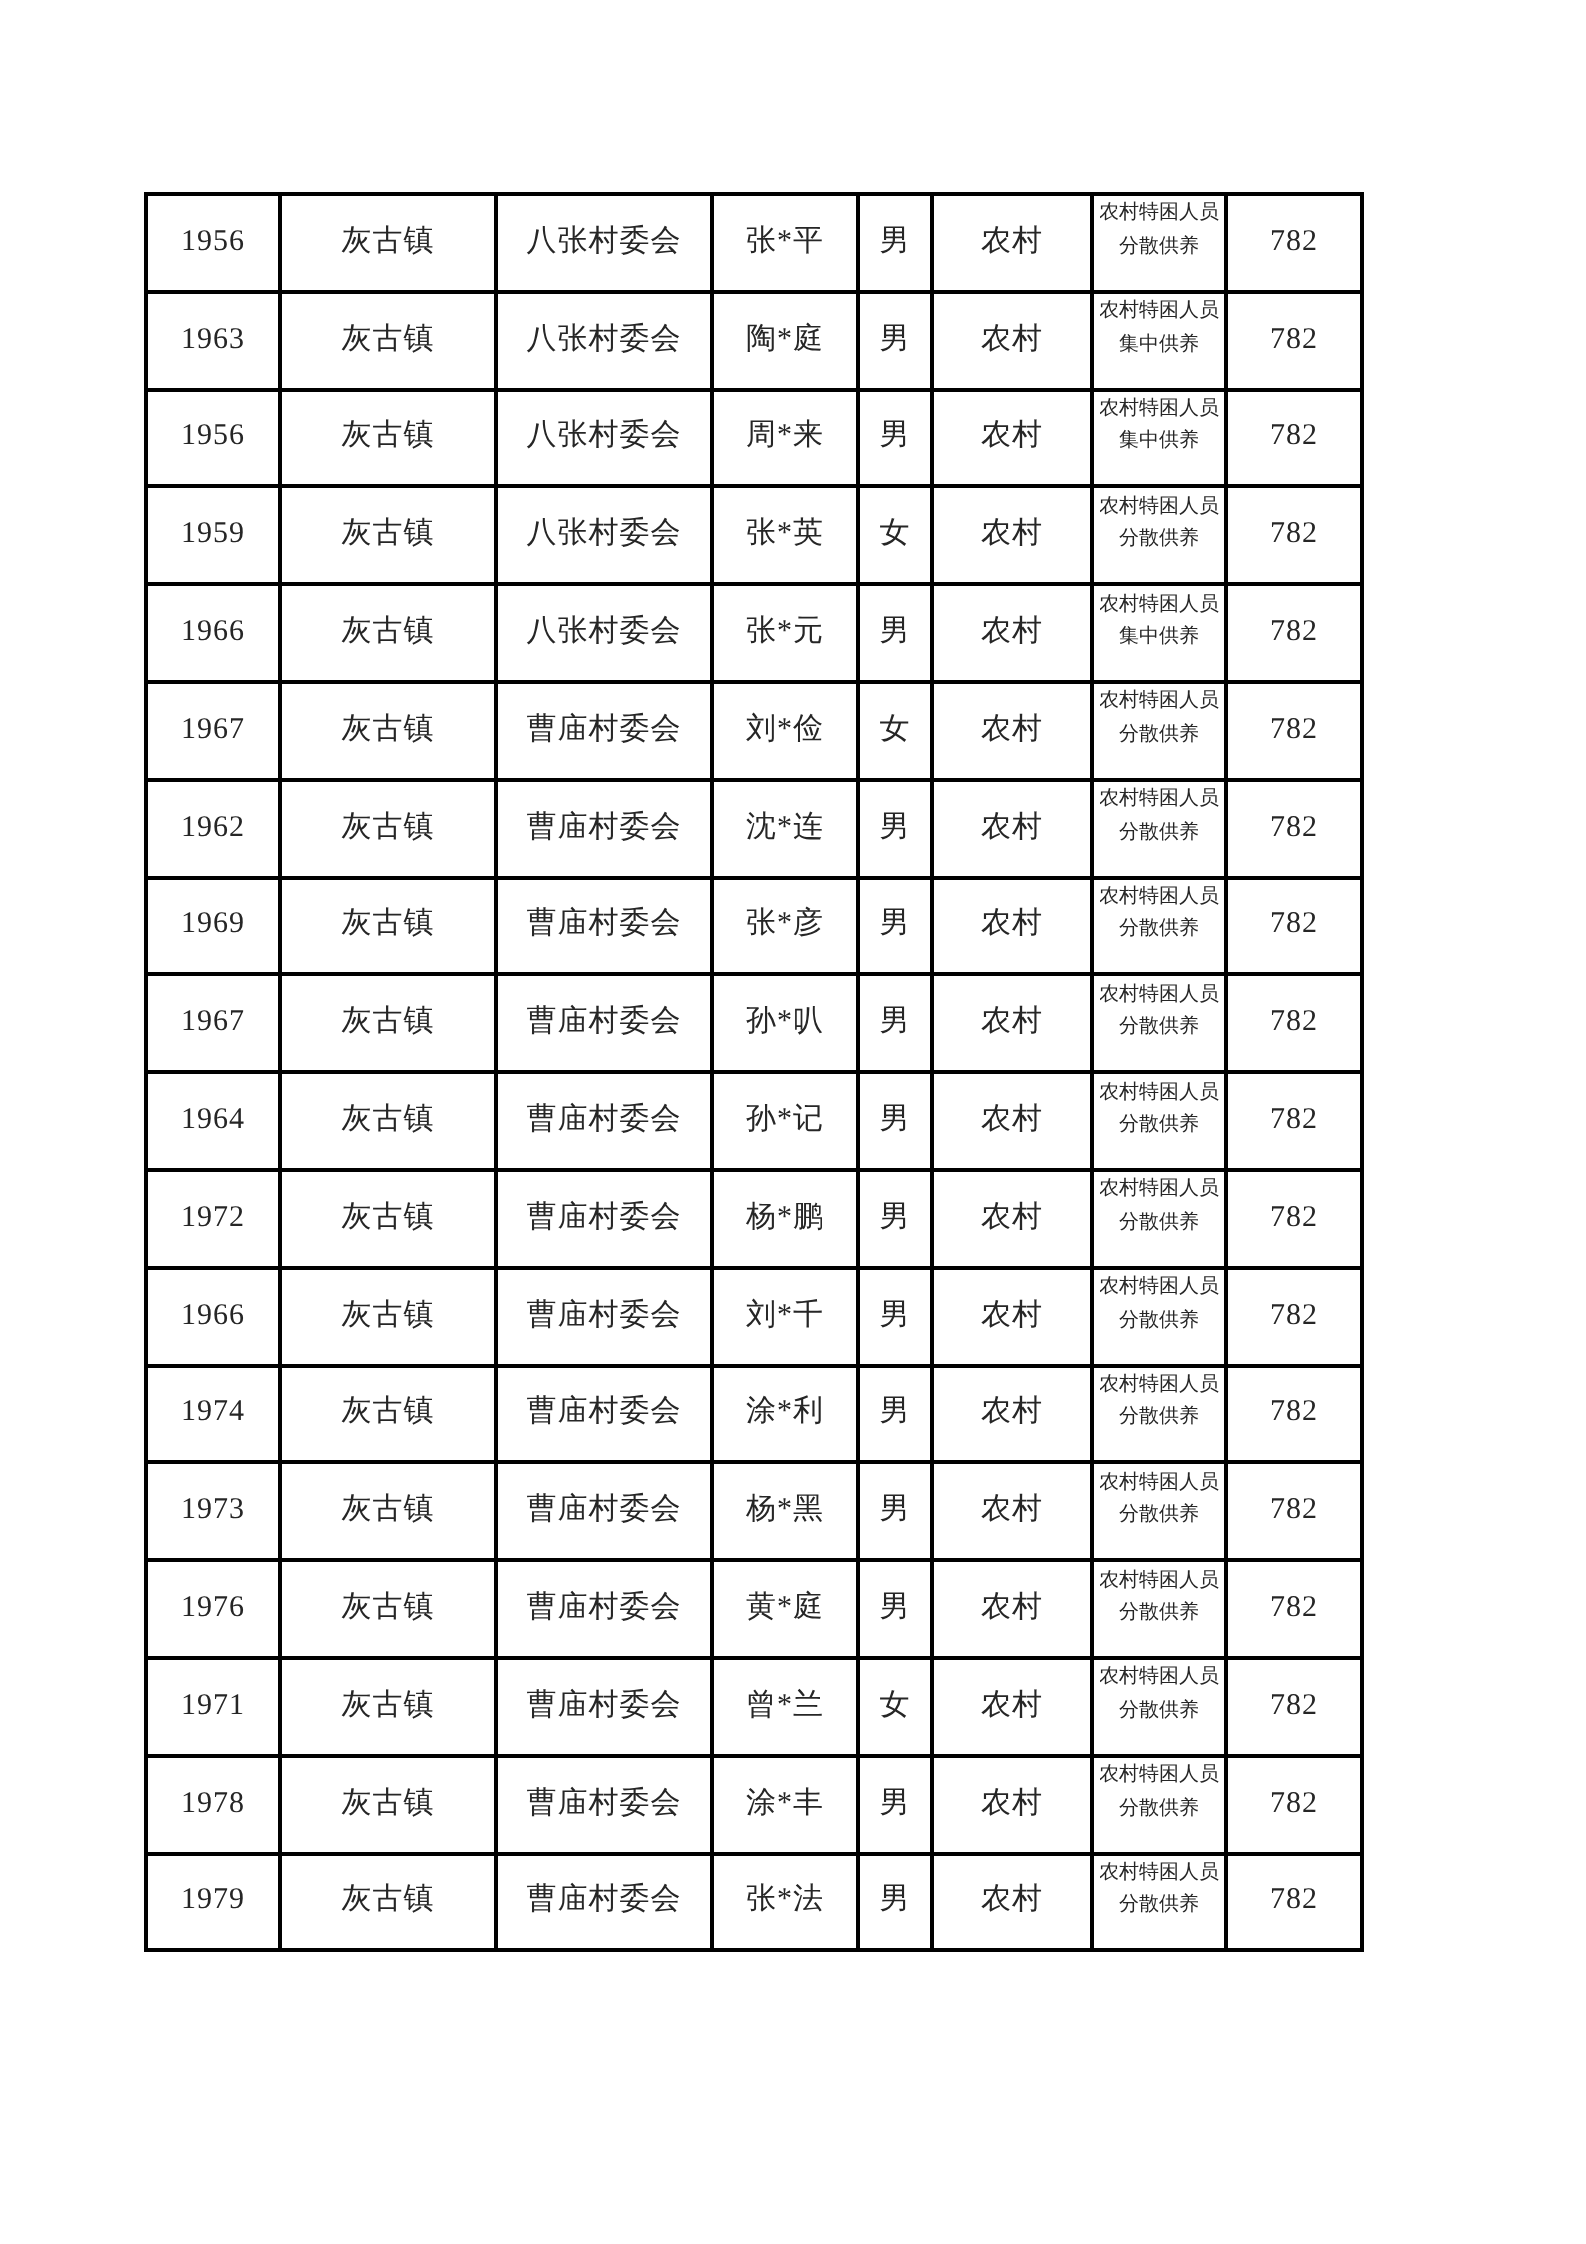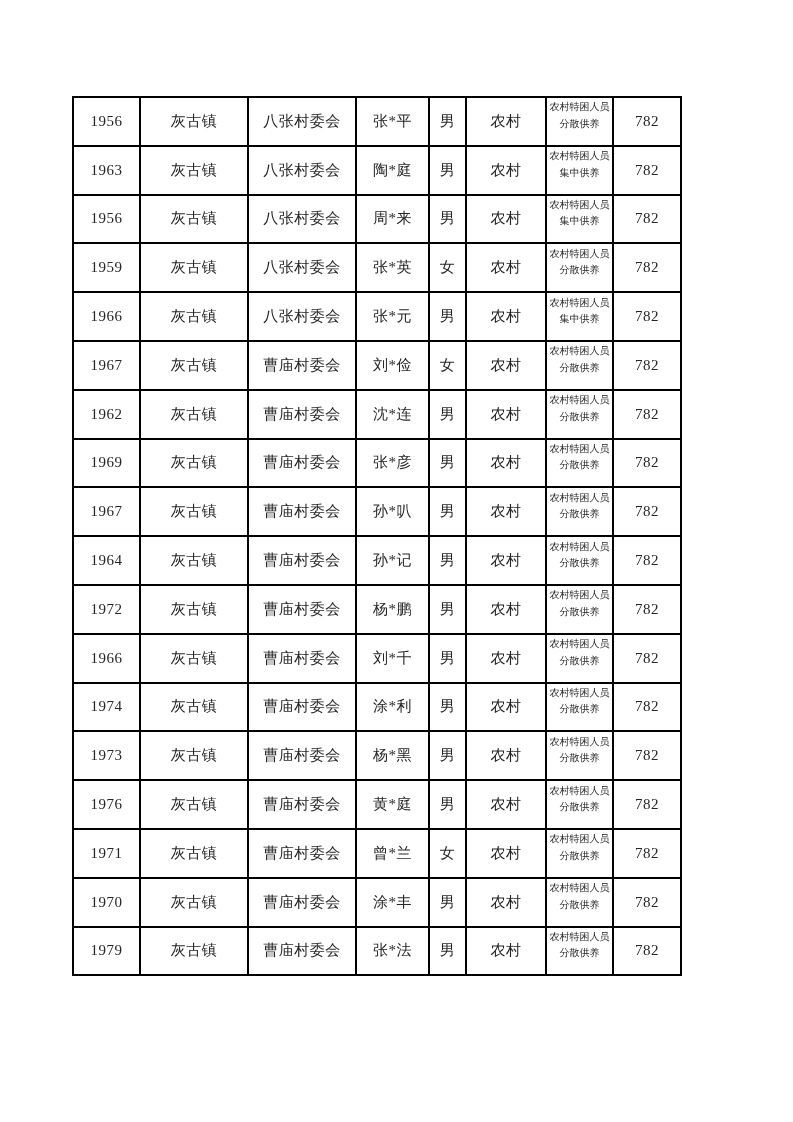--- a/index.html
+++ b/index.html
@@ -259,21 +259,21 @@
           <td>曹庙村委会</td>
           <td>曾*兰</td>
           <td>女</td>
           <td>农村</td>
           <td class="cat">
             <div class="clip">农村特困人员分散供养</div>
           </td>
           <td>782</td>
         </tr>
       <tr>
-          <td>1970</td>
+          <td>1978</td>
           <td>灰古镇</td>
           <td>曹庙村委会</td>
           <td>涂*丰</td>
           <td>男</td>
           <td>农村</td>
           <td class="cat">
             <div class="clip">农村特困人员分散供养</div>
           </td>
           <td>782</td>
         </tr>

